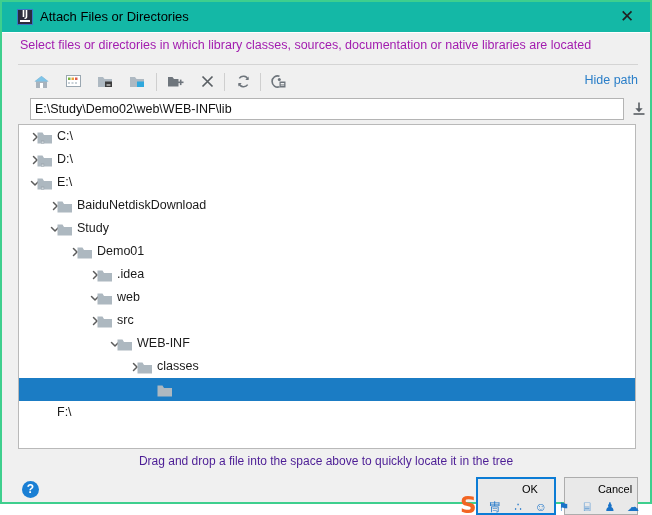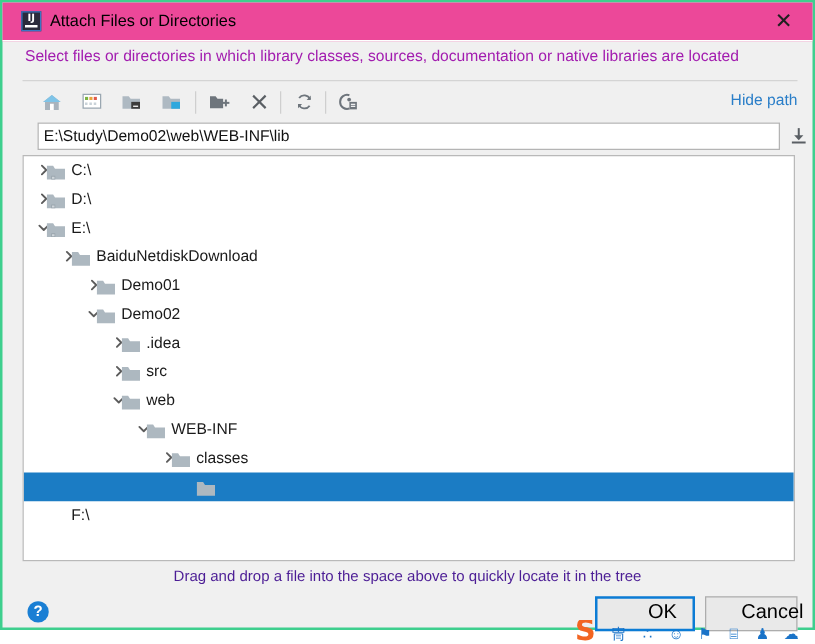--- a/index.html
+++ b/index.html
@@ -24,21 +24,21 @@
     height: 504px;
     box-sizing: border-box;
     border: 2px solid #3ecf8e;
     background: #f0f0f0;
   }
 
   
   #titlebar {
     position: relative;
     height: 30px;
-    background: #ec4899;
+    background: #14b8a6;
     border-bottom: 1px solid #ffffff;
   }
   #app-icon {
     position: absolute;
     left: 15px; top: 7px;
     width: 16px; height: 16px;
     background: #2b2b3c;
     border: 1px solid #3a76c4;
     box-sizing: border-box;
     color: #ffffff;
@@ -210,26 +210,26 @@
     color: #ffffff;
     font-size: 12px;
     font-weight: bold;
     line-height: 17px;
     text-align: center;
     cursor: default;
   }
   .dlg-btn {
     position: absolute;
     top: 475px;
-    height: 28px;
+    height: 38px;
     box-sizing: border-box;
     background: #e9e9e9;
     border: 1px solid #adadad;
     font-family: "Liberation Sans", sans-serif;
-    font-size: 16px;
+    font-size: 11px;
     color: #000000;
     text-align: center;
     line-height: 23px;
     cursor: default;
     padding-left: 28px;
   }
   #ok-button {
     left: 474px;
     width: 80px;
     border: 2px solid #0c7cd5;
@@ -407,63 +407,63 @@
       <div class="tree-row">
         <span class="twisty" style="left: 28px;"><svg width="12" height="12" viewBox="0 0 12 12">
             <path d="M4.5 2.5 L8 6 L4.5 9.5" stroke="#5c5c5c" stroke-width="1.5" fill="none" stroke-linecap="round" stroke-linejoin="round"></path>
           </svg></span>
         <span class="node-icon" style="left: 38px;"><svg width="16" height="14" viewBox="0 0 16 14">
             <path d="M0.5 1.5 L0.5 12.5 L15 12.5 L15 4 L7 4 L5.5 1.5 Z" fill="#adb8c0"></path>
           </svg></span>
         <span class="node-label" style="left: 58px;">BaiduNetdiskDownload</span>
       </div>
       <div class="tree-row">
+        <span class="twisty" style="left: 28px;"><svg width="12" height="12" viewBox="0 0 12 12">
+            <path d="M2.5 4.5 L6 8 L9.5 4.5" stroke="#5c5c5c" stroke-width="1.5" fill="none" stroke-linecap="round" stroke-linejoin="round"></path>
+          </svg></span>
+        <span class="node-icon" style="left: 38px;"><svg width="16" height="14" viewBox="0 0 16 14">
+            <path d="M0.5 1.5 L0.5 12.5 L15 12.5 L15 4 L7 4 L5.5 1.5 Z" fill="#adb8c0"></path>
+          </svg></span>
+        <span class="node-label" style="left: 58px;">Study</span>
+      </div>
+      <div class="tree-row">
         <span class="twisty" style="left: 48px;"><svg width="12" height="12" viewBox="0 0 12 12">
             <path d="M4.5 2.5 L8 6 L4.5 9.5" stroke="#5c5c5c" stroke-width="1.5" fill="none" stroke-linecap="round" stroke-linejoin="round"></path>
           </svg></span>
         <span class="node-icon" style="left: 58px;"><svg width="16" height="14" viewBox="0 0 16 14">
             <path d="M0.5 1.5 L0.5 12.5 L15 12.5 L15 4 L7 4 L5.5 1.5 Z" fill="#adb8c0"></path>
           </svg></span>
         <span class="node-label" style="left: 78px;">Demo01</span>
       </div>
       <div class="tree-row">
-        <span class="twisty" style="left: 48px;"><svg width="12" height="12" viewBox="0 0 12 12">
-            <path d="M2.5 4.5 L6 8 L9.5 4.5" stroke="#5c5c5c" stroke-width="1.5" fill="none" stroke-linecap="round" stroke-linejoin="round"></path>
-          </svg></span>
-        <span class="node-icon" style="left: 58px;"><svg width="16" height="14" viewBox="0 0 16 14">
-            <path d="M0.5 1.5 L0.5 12.5 L15 12.5 L15 4 L7 4 L5.5 1.5 Z" fill="#adb8c0"></path>
-          </svg></span>
-        <span class="node-label" style="left: 78px;">Demo02</span>
-      </div>
-      <div class="tree-row">
         <span class="twisty" style="left: 68px;"><svg width="12" height="12" viewBox="0 0 12 12">
             <path d="M4.5 2.5 L8 6 L4.5 9.5" stroke="#5c5c5c" stroke-width="1.5" fill="none" stroke-linecap="round" stroke-linejoin="round"></path>
           </svg></span>
         <span class="node-icon" style="left: 78px;"><svg width="16" height="14" viewBox="0 0 16 14">
             <path d="M0.5 1.5 L0.5 12.5 L15 12.5 L15 4 L7 4 L5.5 1.5 Z" fill="#adb8c0"></path>
           </svg></span>
         <span class="node-label" style="left: 98px;">.idea</span>
-      </div>
-      <div class="tree-row">
-        <span class="twisty" style="left: 68px;"><svg width="12" height="12" viewBox="0 0 12 12">
-            <path d="M4.5 2.5 L8 6 L4.5 9.5" stroke="#5c5c5c" stroke-width="1.5" fill="none" stroke-linecap="round" stroke-linejoin="round"></path>
-          </svg></span>
-        <span class="node-icon" style="left: 78px;"><svg width="16" height="14" viewBox="0 0 16 14">
-            <path d="M0.5 1.5 L0.5 12.5 L15 12.5 L15 4 L7 4 L5.5 1.5 Z" fill="#adb8c0"></path>
-          </svg></span>
-        <span class="node-label" style="left: 98px;">src</span>
       </div>
       <div class="tree-row">
         <span class="twisty" style="left: 68px;"><svg width="12" height="12" viewBox="0 0 12 12">
             <path d="M2.5 4.5 L6 8 L9.5 4.5" stroke="#5c5c5c" stroke-width="1.5" fill="none" stroke-linecap="round" stroke-linejoin="round"></path>
           </svg></span>
         <span class="node-icon" style="left: 78px;"><svg width="16" height="14" viewBox="0 0 16 14">
             <path d="M0.5 1.5 L0.5 12.5 L15 12.5 L15 4 L7 4 L5.5 1.5 Z" fill="#adb8c0"></path>
           </svg></span>
         <span class="node-label" style="left: 98px;">web</span>
+      </div>
+      <div class="tree-row">
+        <span class="twisty" style="left: 68px;"><svg width="12" height="12" viewBox="0 0 12 12">
+            <path d="M4.5 2.5 L8 6 L4.5 9.5" stroke="#5c5c5c" stroke-width="1.5" fill="none" stroke-linecap="round" stroke-linejoin="round"></path>
+          </svg></span>
+        <span class="node-icon" style="left: 78px;"><svg width="16" height="14" viewBox="0 0 16 14">
+            <path d="M0.5 1.5 L0.5 12.5 L15 12.5 L15 4 L7 4 L5.5 1.5 Z" fill="#adb8c0"></path>
+          </svg></span>
+        <span class="node-label" style="left: 98px;">src</span>
       </div>
       <div class="tree-row">
         <span class="twisty" style="left: 88px;"><svg width="12" height="12" viewBox="0 0 12 12">
             <path d="M2.5 4.5 L6 8 L9.5 4.5" stroke="#5c5c5c" stroke-width="1.5" fill="none" stroke-linecap="round" stroke-linejoin="round"></path>
           </svg></span>
         <span class="node-icon" style="left: 98px;"><svg width="16" height="14" viewBox="0 0 16 14">
             <path d="M0.5 1.5 L0.5 12.5 L15 12.5 L15 4 L7 4 L5.5 1.5 Z" fill="#adb8c0"></path>
           </svg></span>
         <span class="node-label" style="left: 118px;">WEB-INF</span>
       </div>

